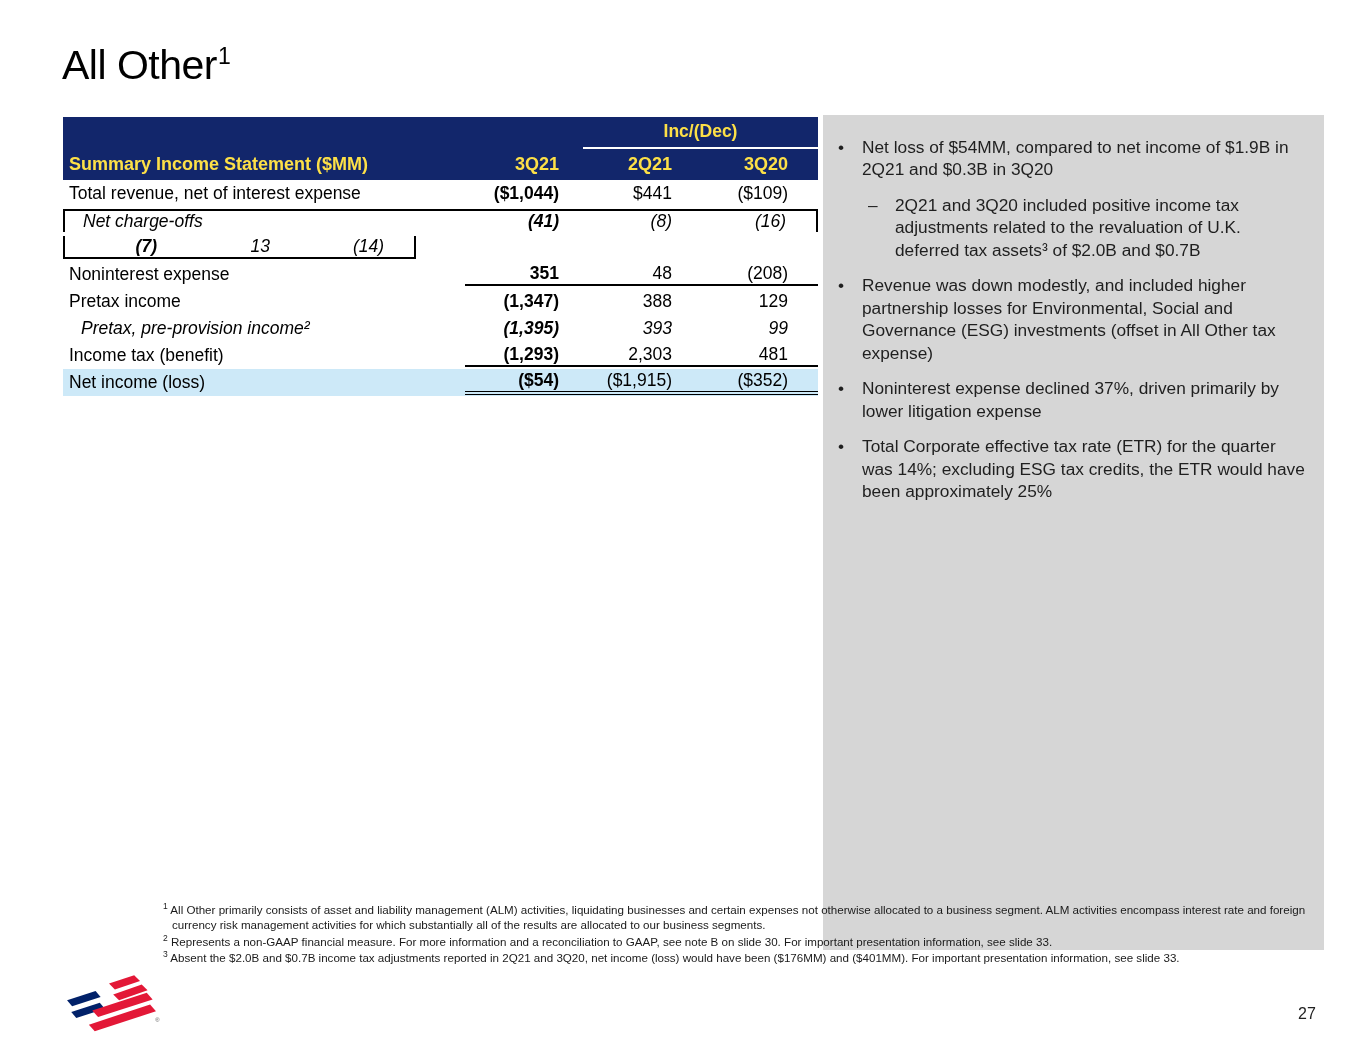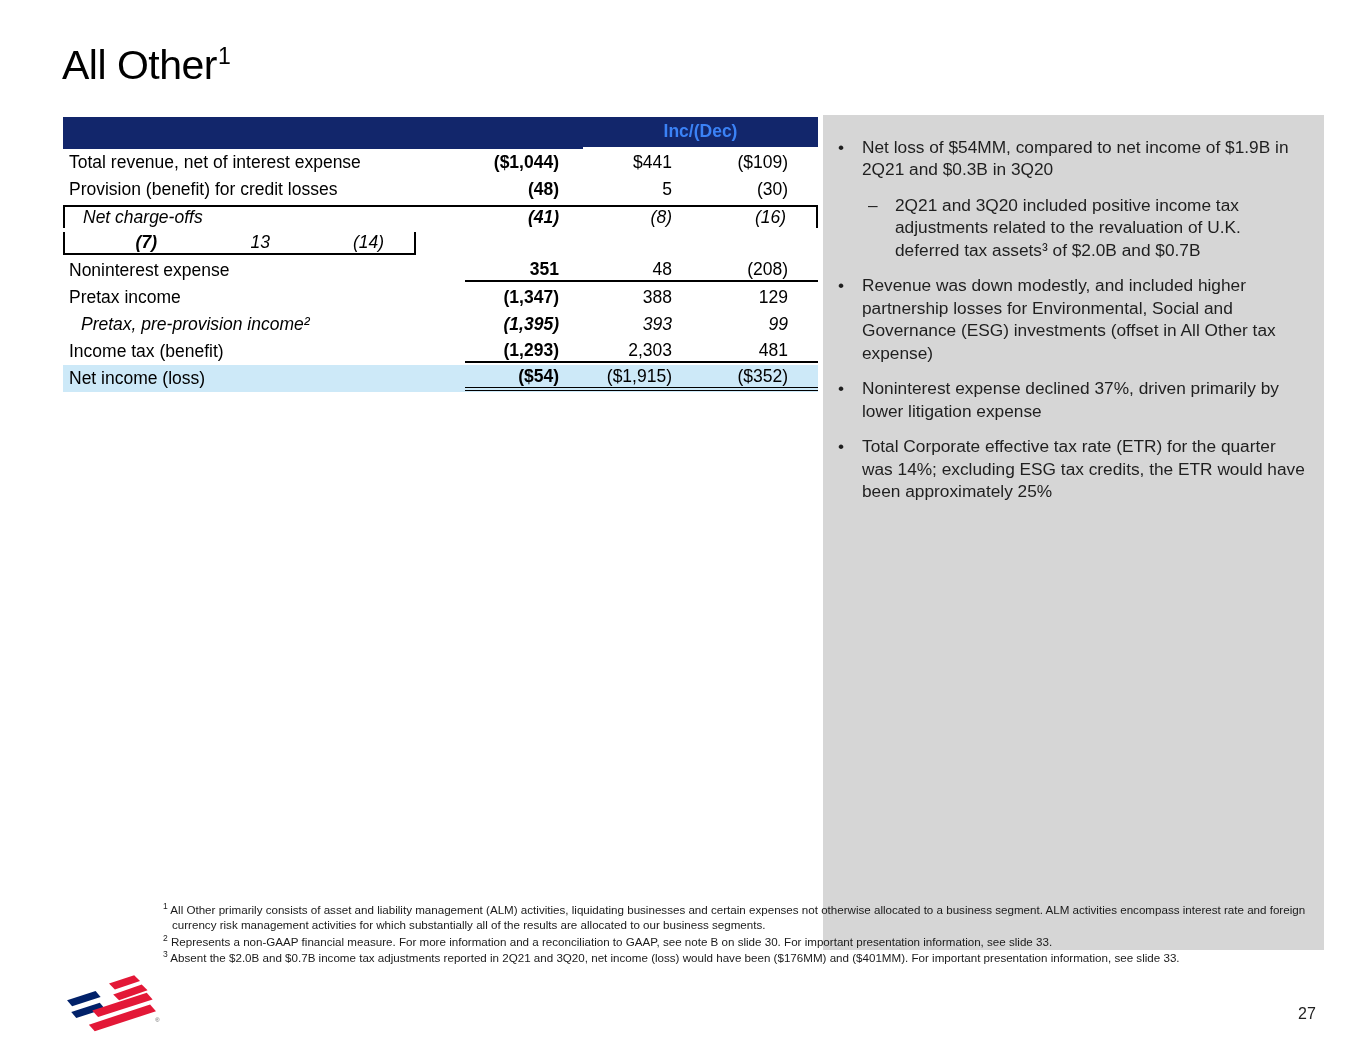--- a/index.html
+++ b/index.html
@@ -20,21 +20,21 @@
   }
   .slide-title .t-sup {
     font-size: 23px; position: relative; top: -15px; margin-left: 1px;
   }
 
   
   .tbl {
     position: absolute; left: 63px; top: 117px; width: 755px;
     font-size: 17.5px; color: #000;
   }
-  .thead { background: var(--navy); color: #3b82f6; }
+  .thead { background: var(--navy); color: #fde047; }
   .thead-top { display: flex; height: 32px; align-items: flex-end; }
   .thead-top .spacer { width: 520px; }
   .incdec {
     width: 235px; text-align: center; font-weight: 700; font-size: 17.5px;
     border-bottom: 2px solid #fff; padding-bottom: 5px;
   }
   .thead-bottom { display: flex; height: 31px; align-items: center; font-weight: 700; font-size: 18px; }
   .hc0 { flex: 0 0 402px; padding-left: 6px; }
   .hc1 { flex: 0 0 118px; text-align: right; padding-right: 24px; }
   .hc2 { flex: 0 0 117px; text-align: right; padding-right: 28px; }
@@ -87,35 +87,35 @@
 <h1 class="slide-title">
   <span>All Other</span><span class="t-sup">1</span>
 </h1>
 
 <div class="tbl">
   <div class="thead">
     <div class="thead-top">
       <div class="spacer"></div>
       <div class="incdec">Inc/(Dec)</div>
     </div>
+    <div class="thead-bottom">
+      <div class="hc0">Summary Income Statement ($MM)</div>
+      <div class="hc1">3Q21</div>
+      <div class="hc2">2Q21</div>
+      <div class="hc3">3Q20</div>
+    </div>
   </div>
   <div>
   <div class="row">
     <div class="cell-label">Total revenue, net of interest expense</div>
     <div class="num n1">($1,044)</div>
     <div class="num n2">$441</div>
     <div class="num n3">($109)</div>
   </div>
 
-  <div class="row">
-    <div class="cell-label">Provision (benefit) for credit losses</div>
-    <div class="num n1">(48)</div>
-    <div class="num n2">5</div>
-    <div class="num n3">(30)</div>
-  </div>
 
   <div class="row italic indent box-top">
     <div class="cell-label">Net charge-offs</div>
     <div class="num n1">(41)</div>
     <div class="num n2">(8)</div>
     <div class="num n3">(16)</div>
   </div>
 
   <div class="row italic indent box-bottom">
     <div class="num n1">(7)</div>

